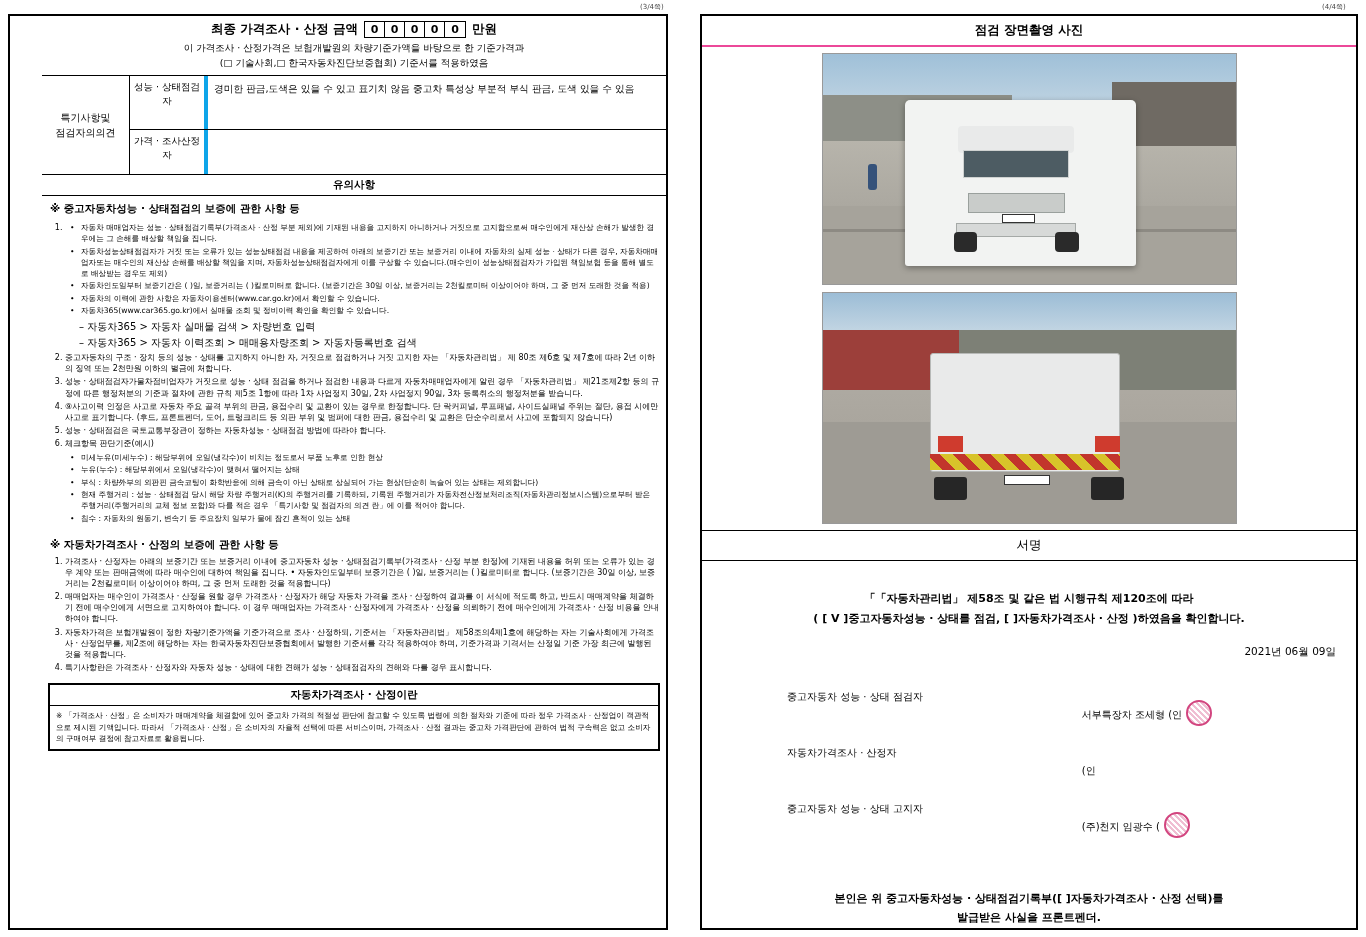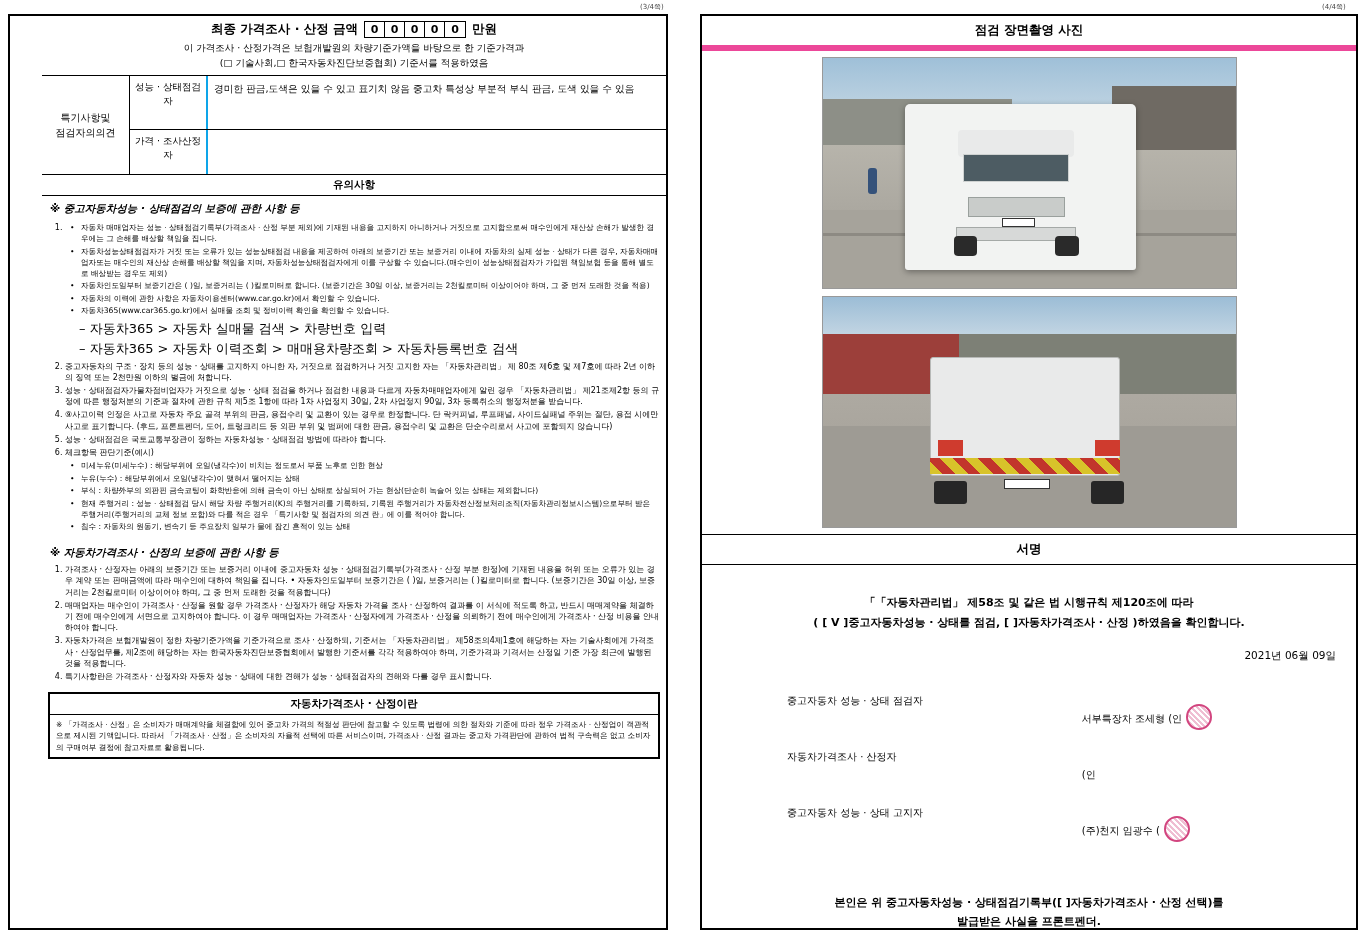--- a/index.html
+++ b/index.html
@@ -44,57 +44,57 @@
 
   .opinion { display:flex; border-bottom:1px solid #000; }
   .opinion-label {
     width:88px; border-right:1px solid #000; display:flex; align-items:center;
     justify-content:center; text-align:center; font-size:10px; line-height:1.5;
   }
   .opinion-body { flex:1; }
   .op-row { display:flex; border-bottom:1px solid #000; }
   .op-row:last-child { border-bottom:none; }
   .op-key {
-    width:78px; border-right:2px solid #0ea5e9; padding:4px 3px;
+    width:78px; border-right:4px solid #0ea5e9; padding:4px 3px;
     font-size:9.5px; line-height:1.45; text-align:center;
   }
   .op-val { flex:1; padding:5px 6px; font-size:9.7px; line-height:1.55; }
   .op-row.r1 { min-height:54px; }
   .op-row.r2 { min-height:44px; }
 
   .section-bar {
     text-align:center; font-weight:bold; font-size:10.5px;
     padding:3px 0; border-bottom:1px solid #000; background:#fff;
   }
   .heading {
-    font-weight:bold; font-size:10.5px; padding:6px 8px 4px;font-style:italic;
+    font-weight:bold; font-size:10.5px; padding:6px 8px 4px;
   }
   .body-area { padding: 0 6px 4px 6px; }
   ol.numlist { margin:0; padding-left:17px; }
   ol.numlist > li { margin-bottom:2px; line-height:1.4; font-size:8px; }
   ul.bul { margin:2px 0 4px; padding-left:14px; list-style:none; }
   ul.bul > li { position:relative; line-height:1.45; font-size:7.6px; margin-bottom:1.5px; padding-left:2px;}
   ul.bul > li:before {
     content:"\2022"; position:absolute; left:-9px; top:0;
   }
-  .plain { line-height:1.45; font-size:13px; margin:1px 0 1px 2px; }
+  .plain { line-height:1.45; font-size:10px; margin:1px 0 1px 2px; }
 
   .box-def {
     border:2px solid #000; margin:4px 6px 6px; 
   }
   .box-def-title {
     text-align:center; font-weight:bold; font-size:10.5px;
     border-bottom:1px solid #000; padding:3px 0;
   }
   .box-def-body { padding:4px 6px; font-size:7.6px; line-height:1.5; }
 
   
   .r-title {
     text-align:center; font-weight:bold; font-size:12.5px;
-    padding:6px 0; border-bottom:6px solid #ec4899;
+    padding:6px 0; border-bottom:2px solid #ec4899;
   }
   .photo-wrap { border-bottom:1px solid #000; padding:6px 0; }
   .photo {
     width:415px; height:232px; margin:0 auto; position:relative; overflow:hidden;
     border:1px solid #999;
   }
   .photo + .photo { margin-top:7px; }
 
   
   .ph1 { background: linear-gradient(#b8cfe0 0%, #c9dcea 22%, #b9b6ad 33%, #9d9a93 100%); }
@@ -129,21 +129,21 @@
   }
   .ph2 .stripe { position:absolute; left:26%; top:70%; width:46%; height:7%;
     background: repeating-linear-gradient(45deg,#d8c32a 0 9px,#c2352c 9px 18px); }
   .ph2 .tailL { position:absolute; left:28%; top:62%; width:6%; height:7%; background:#cf3b2e;}
   .ph2 .tailR { position:absolute; right:28%; top:62%; width:6%; height:7%; background:#cf3b2e;}
   .ph2 .plate2 { position:absolute; left:44%; top:79%; width:11%; height:4.5%; background:#fff; border:1px solid #333;}
   .ph2 .whl1 { position:absolute; left:27%; top:80%; width:8%; height:10%; background:#262626; border-radius:3px;}
   .ph2 .whl2 { position:absolute; right:27%; top:80%; width:8%; height:10%; background:#262626; border-radius:3px;}
 
   .sign-title {
-    text-align:center; font-weight:bold; font-size:12.5px;
+    text-align:center; font-weight:normal; font-size:12.5px;
     padding:6px 0; border-bottom:1px solid #000;
   }
   .sign-body { padding:28px 20px 10px; }
   .decl { text-align:center; font-weight:bold; font-size:11px; line-height:1.8; }
   .date-line { text-align:right; font-size:10.5px; padding:16px 0 10px; }
   .signer-rows { width:86%; margin:0 auto; }
   .signer-row { display:flex; align-items:center; font-size:10px; padding:3px 0; }
   .signer-role { width:60%; padding-left:22px; }
   .signer-name { width:40%; position:relative;margin-top:36px; }
   .stamp {

